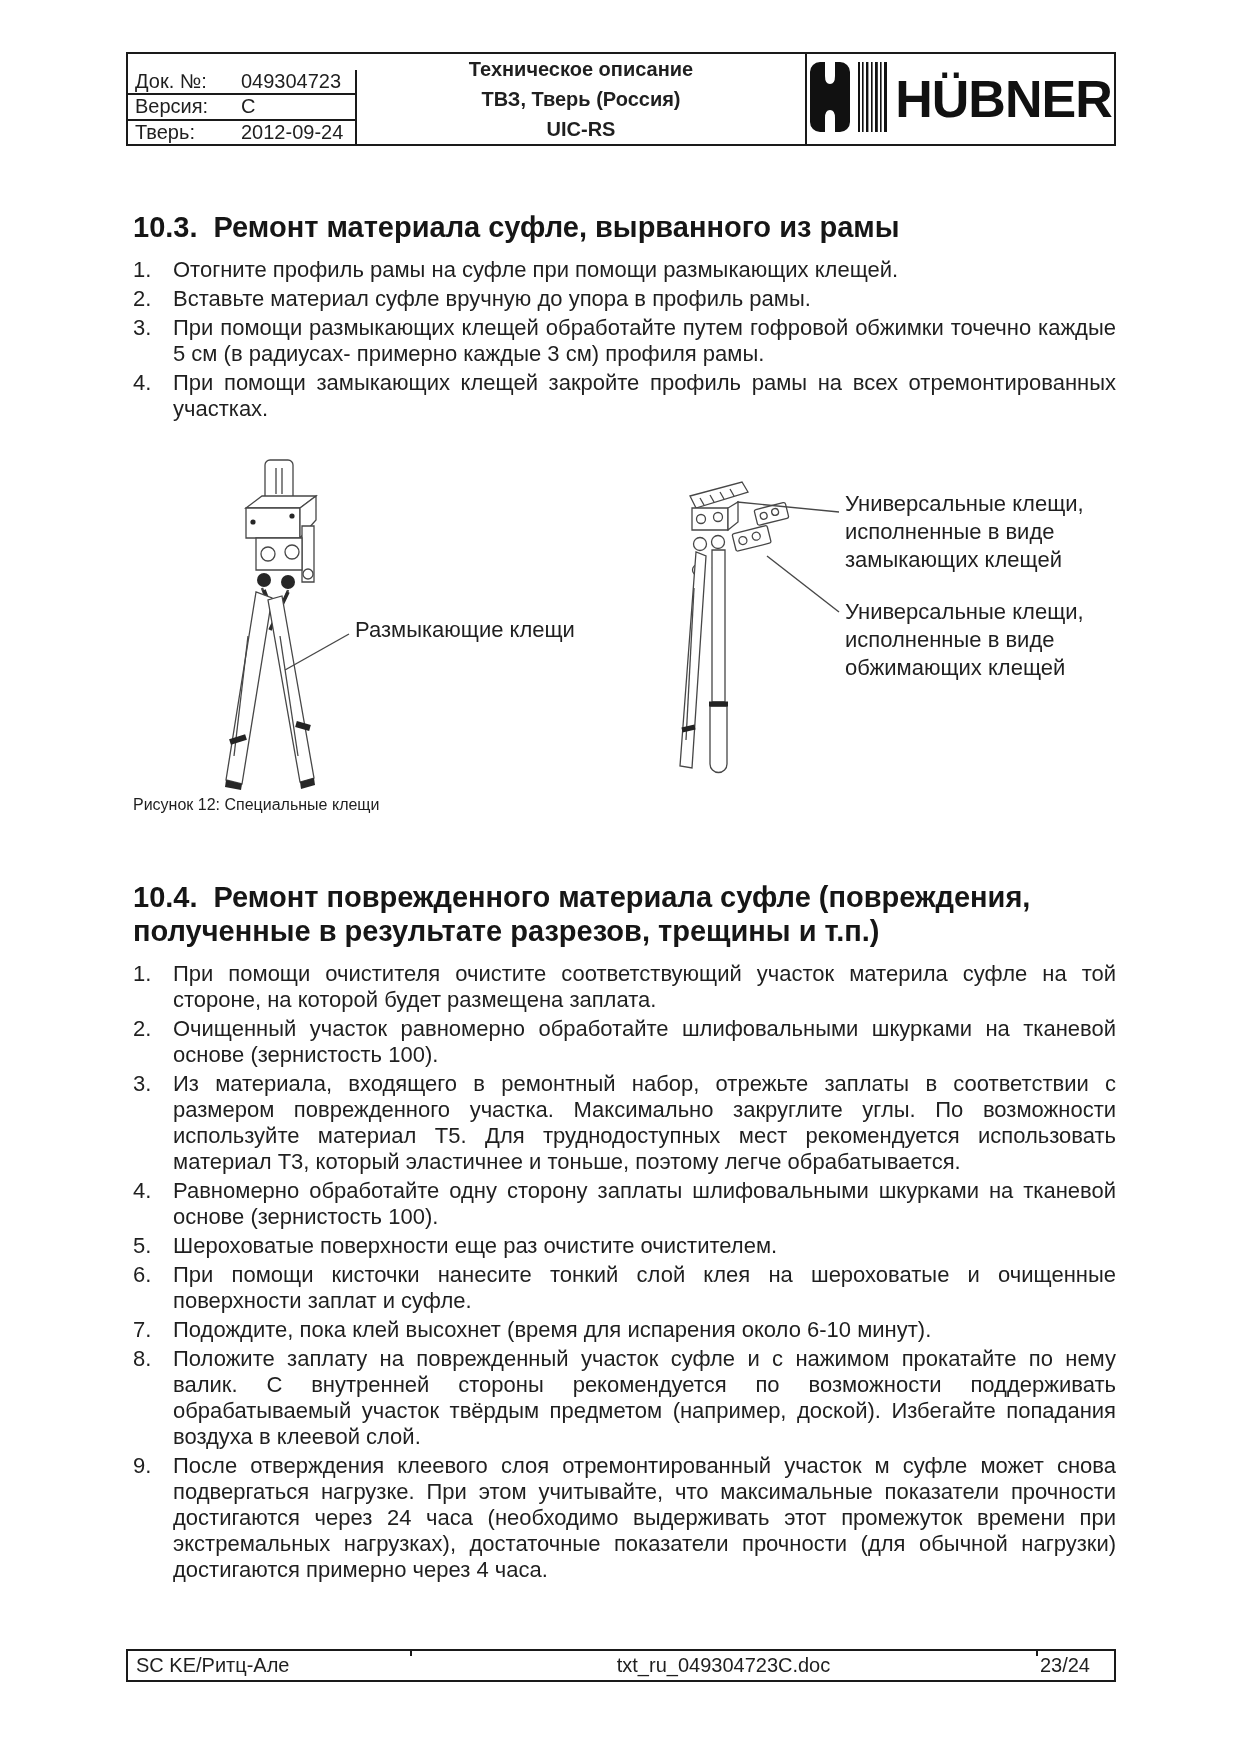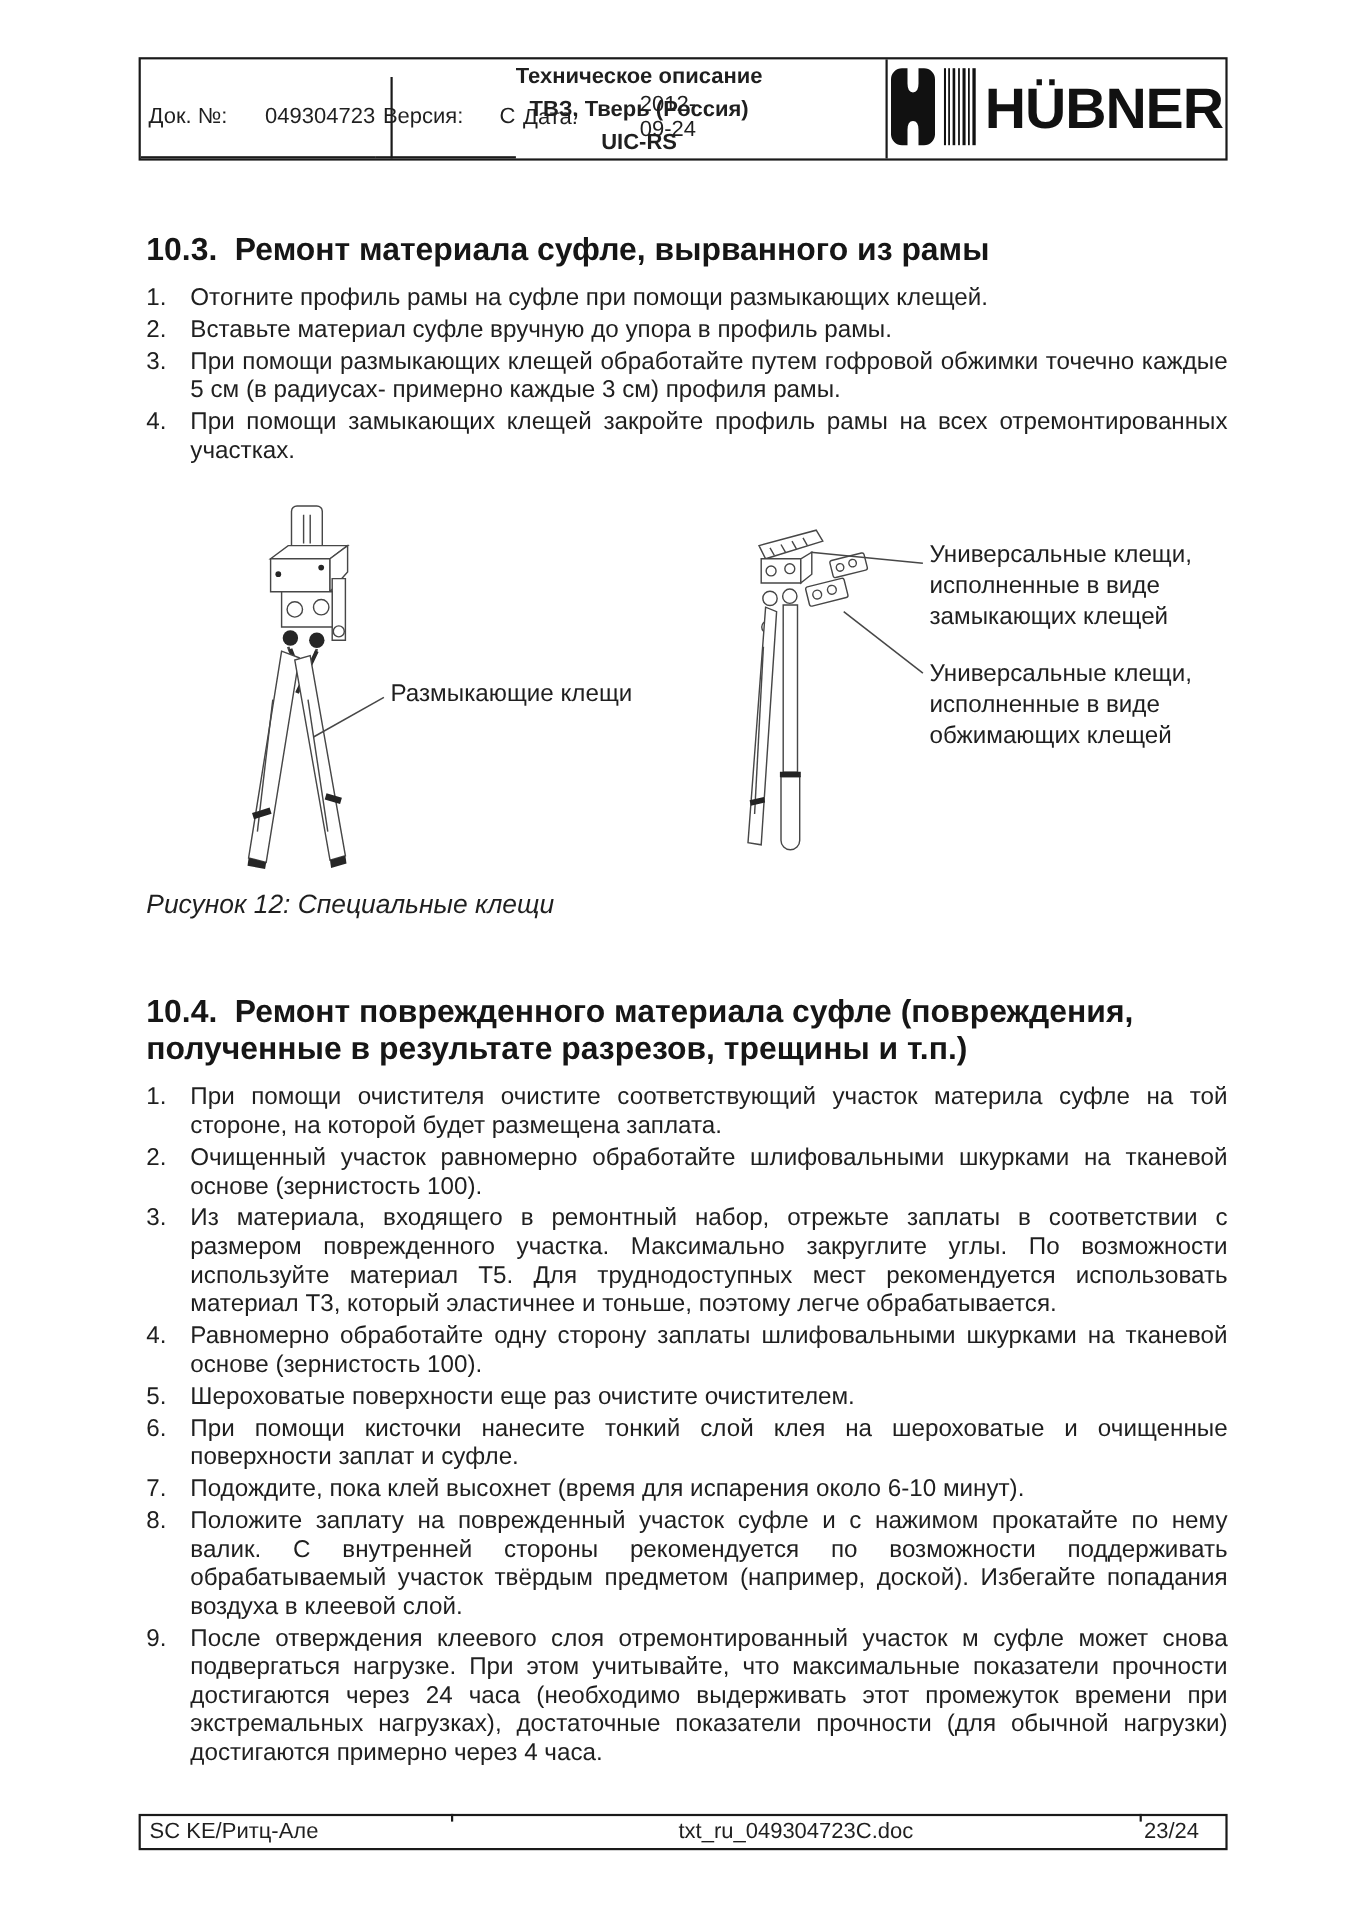--- a/index.html
+++ b/index.html
@@ -7,21 +7,21 @@
     position:relative; width:1240px; height:1754px; margin:0 auto;
     background:#ffffff; overflow:hidden;
     font-family:"Liberation Sans","DejaVu Sans",sans-serif;
     color:#1f1f1f;
   }
   
   .header {
     position:absolute; left:126px; top:52px; width:990px; height:94px;
     display:flex; border:2px solid #1a1a1a; box-sizing:border-box;
   }
-  .doc-table { width:229px; border-right:2px solid #1a1a1a; display:flex; flex-direction:row; box-sizing:border-box;margin-top:16px; }
+  .doc-table { width:229px; border-right:2px solid #1a1a1a; display:flex; flex-direction:column; box-sizing:border-box;margin-top:16px; }
   .doc-row { flex:1; display:flex; border-bottom:2px solid #1a1a1a; box-sizing:border-box; }
   .doc-row:last-child { border-bottom:none; }
   .doc-label { width:106px; padding-left:7px; display:flex; align-items:center; font-size:20px; box-sizing:border-box; }
   .doc-value { flex:1; padding-left:7px; display:flex; align-items:center; font-size:20px; box-sizing:border-box; }
   .title-cell {
     width:450px; border-right:2px solid #1a1a1a; box-sizing:border-box;
     display:flex; flex-direction:column; justify-content:center; align-items:center;
     gap:7px; font-weight:bold; font-size:20px;
   }
   .logo-cell { flex:1; display:flex; align-items:center; justify-content:center; gap:7px; }
@@ -34,21 +34,21 @@
   .doc-list li {
     position:relative; padding-left:40px; margin-bottom:3px;
     text-align:justify; font-size:22px; line-height:26px; counter-increment:li;
   }
   .doc-list li::before { content:counter(li) "."; position:absolute; left:0; top:0; }
   
   .fig { position:relative; height:352px; margin-top:16px; }
   .fig svg.tool { position:absolute; }
   .fig-overlay { position:absolute; left:0; top:0; width:983px; height:352px; }
   .fig-label { position:absolute; font-size:22px; line-height:28px; white-space:pre-line; }
-  .fig-caption { font-style:italic; font-size:24px; margin-top:19px; }
+  .fig-caption { font-size:16px; margin-top:6px; }
   .sec2 { margin-top:66px; }
   
   .footer {
     position:absolute; left:126px; top:1649px; width:990px; height:33px;
     border:2px solid #1a1a1a; box-sizing:border-box;
     display:flex; align-items:center; font-size:20px;
   }
   .footer-left { width:300px; padding-left:8px; box-sizing:border-box; }
   .footer-center { flex:1; text-align:center; }
   .footer-right { width:95px; text-align:right; padding-right:24px; box-sizing:border-box; }
@@ -66,21 +66,21 @@
     <div class="doc-table">
         <div class="doc-row">
         <div class="doc-label">Док. №:</div>
         <div class="doc-value">049304723</div>
       </div>
         <div class="doc-row">
         <div class="doc-label">Версия:</div>
         <div class="doc-value">C</div>
       </div>
         <div class="doc-row">
-        <div class="doc-label">Дата:</div>
+        <div class="doc-label">Тверь:</div>
         <div class="doc-value">2012-09-24</div>
       </div>
       </div>
     <div class="title-cell">
         <div>Техническое описание</div>
         <div>ТВЗ, Тверь (Россия)</div>
         <div>UIC-RS</div>
       </div>
     <div class="logo-cell">
       <span>

